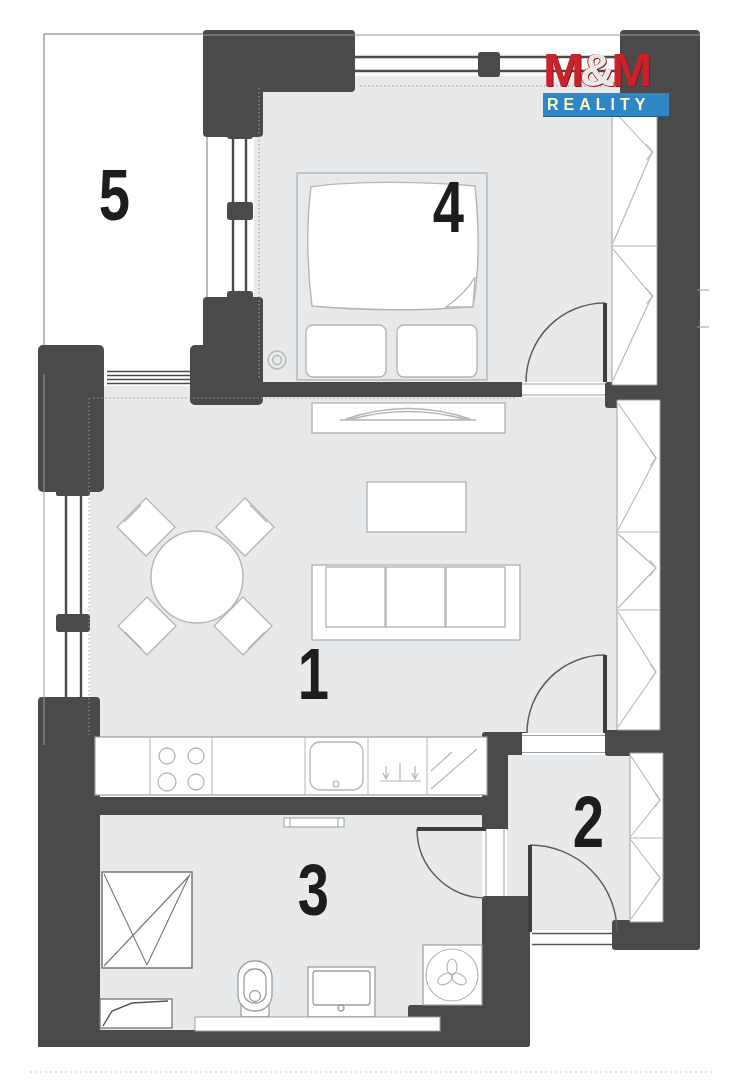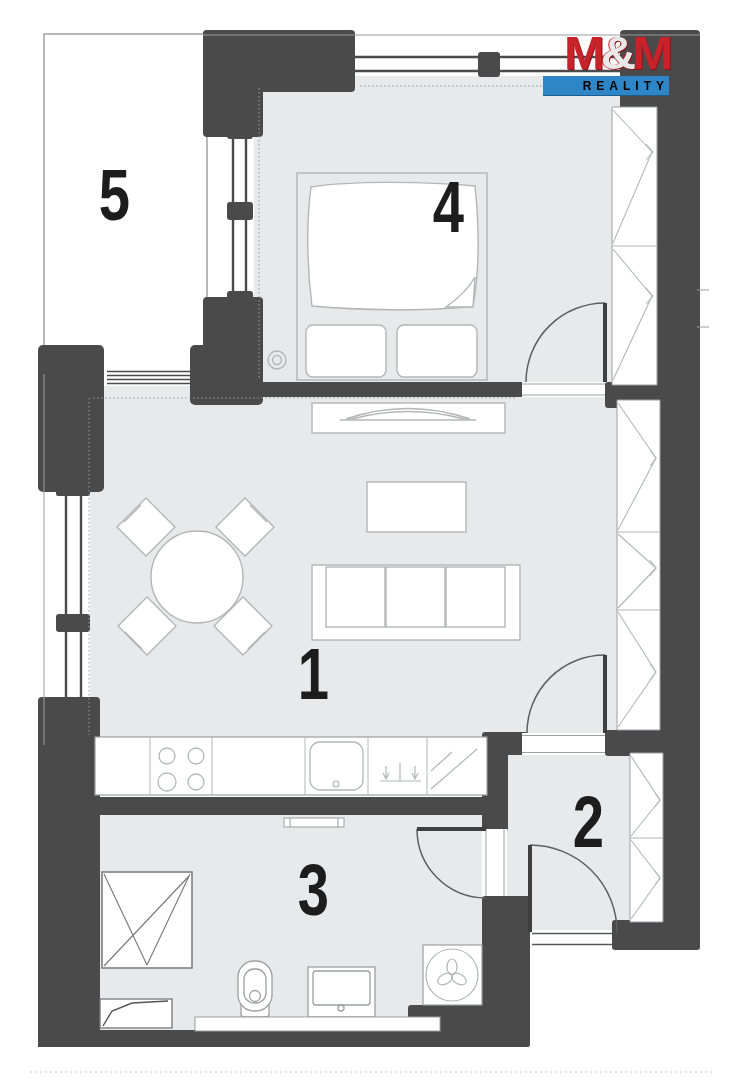--- a/index.html
+++ b/index.html
@@ -1,26 +1,26 @@
 <!DOCTYPE html>
 <html><head>
 <meta charset="utf-8">
 <style>
   html,body{margin:0;padding:0;background:#ffffff;}
   .plan{position:relative;width:731px;height:1080px;background:#ffffff;overflow:hidden;
         font-family:"Liberation Sans", sans-serif;}
   .plan svg{position:absolute;left:0;top:0;}
   .room-label{position:absolute;transform:translate(-50%,-50%) scaleX(0.78);
         font-size:72px;font-weight:700;color:#1d1d1d;line-height:1;letter-spacing:-1px;}
-  .logo{position:absolute;left:543px;top:31px;width:126px;text-align:right;}
+  .logo{position:absolute;left:543px;top:48px;width:126px;text-align:left;}
   .logo-top{font-size:49px;font-weight:800;letter-spacing:-4px;line-height:44px;
         color:#c8232b;transform:scaleY(0.95);
         text-shadow:1px 1px 0 #8f1419;}
   .logo-top .amp{color:#e9e9e9;text-shadow:1px 1px 0 #8f1419, -1px 0 0 #c8232b;}
-  .logo-bar{margin-top:1px;background:#2e86c6;color:#000000;font-size:12px;font-weight:700;
+  .logo-bar{margin-top:1px;background:#2e86c6;color:#fef9c3;font-size:16px;font-weight:700;
         letter-spacing:5px;padding:3px 0 2px 4px;box-shadow:0 1px 0 #1e5e8f;}
 </style>
 </head>
 <body>
 
 <div class="plan">
 
 <svg width="731" height="1080" viewBox="0 0 731 1080">
 
   <g>

